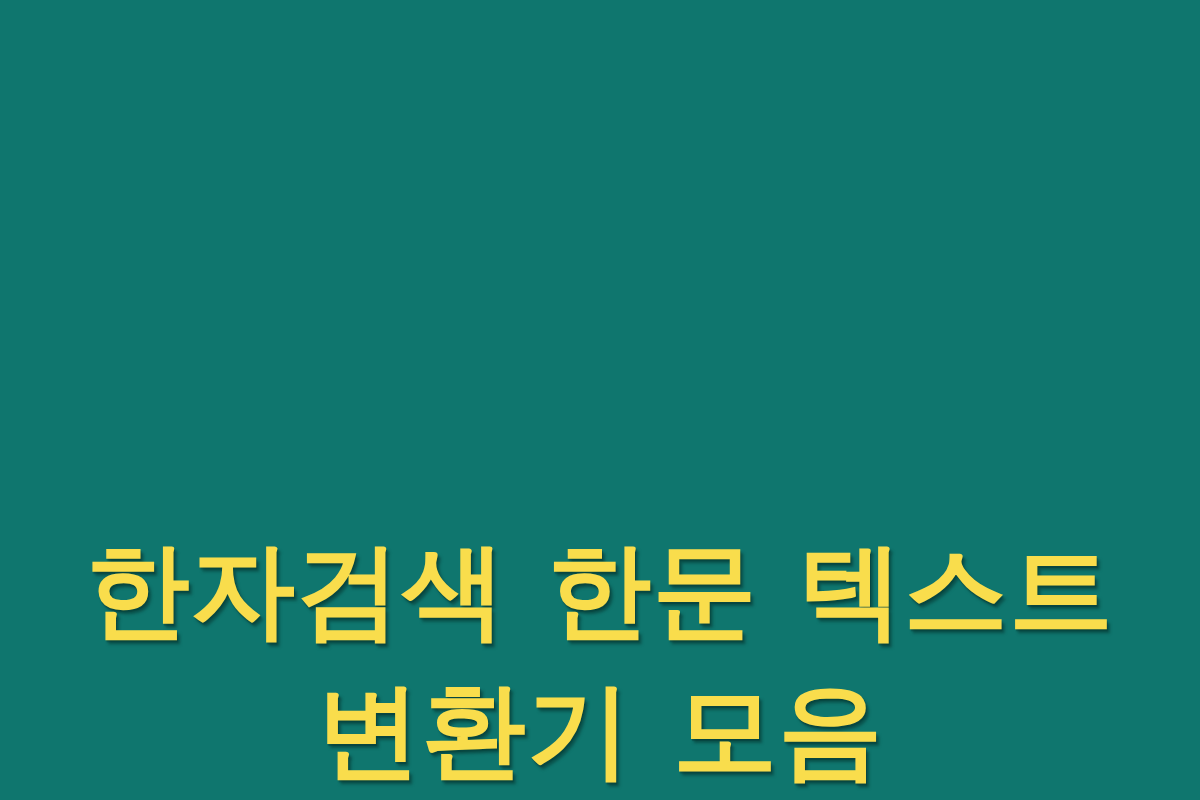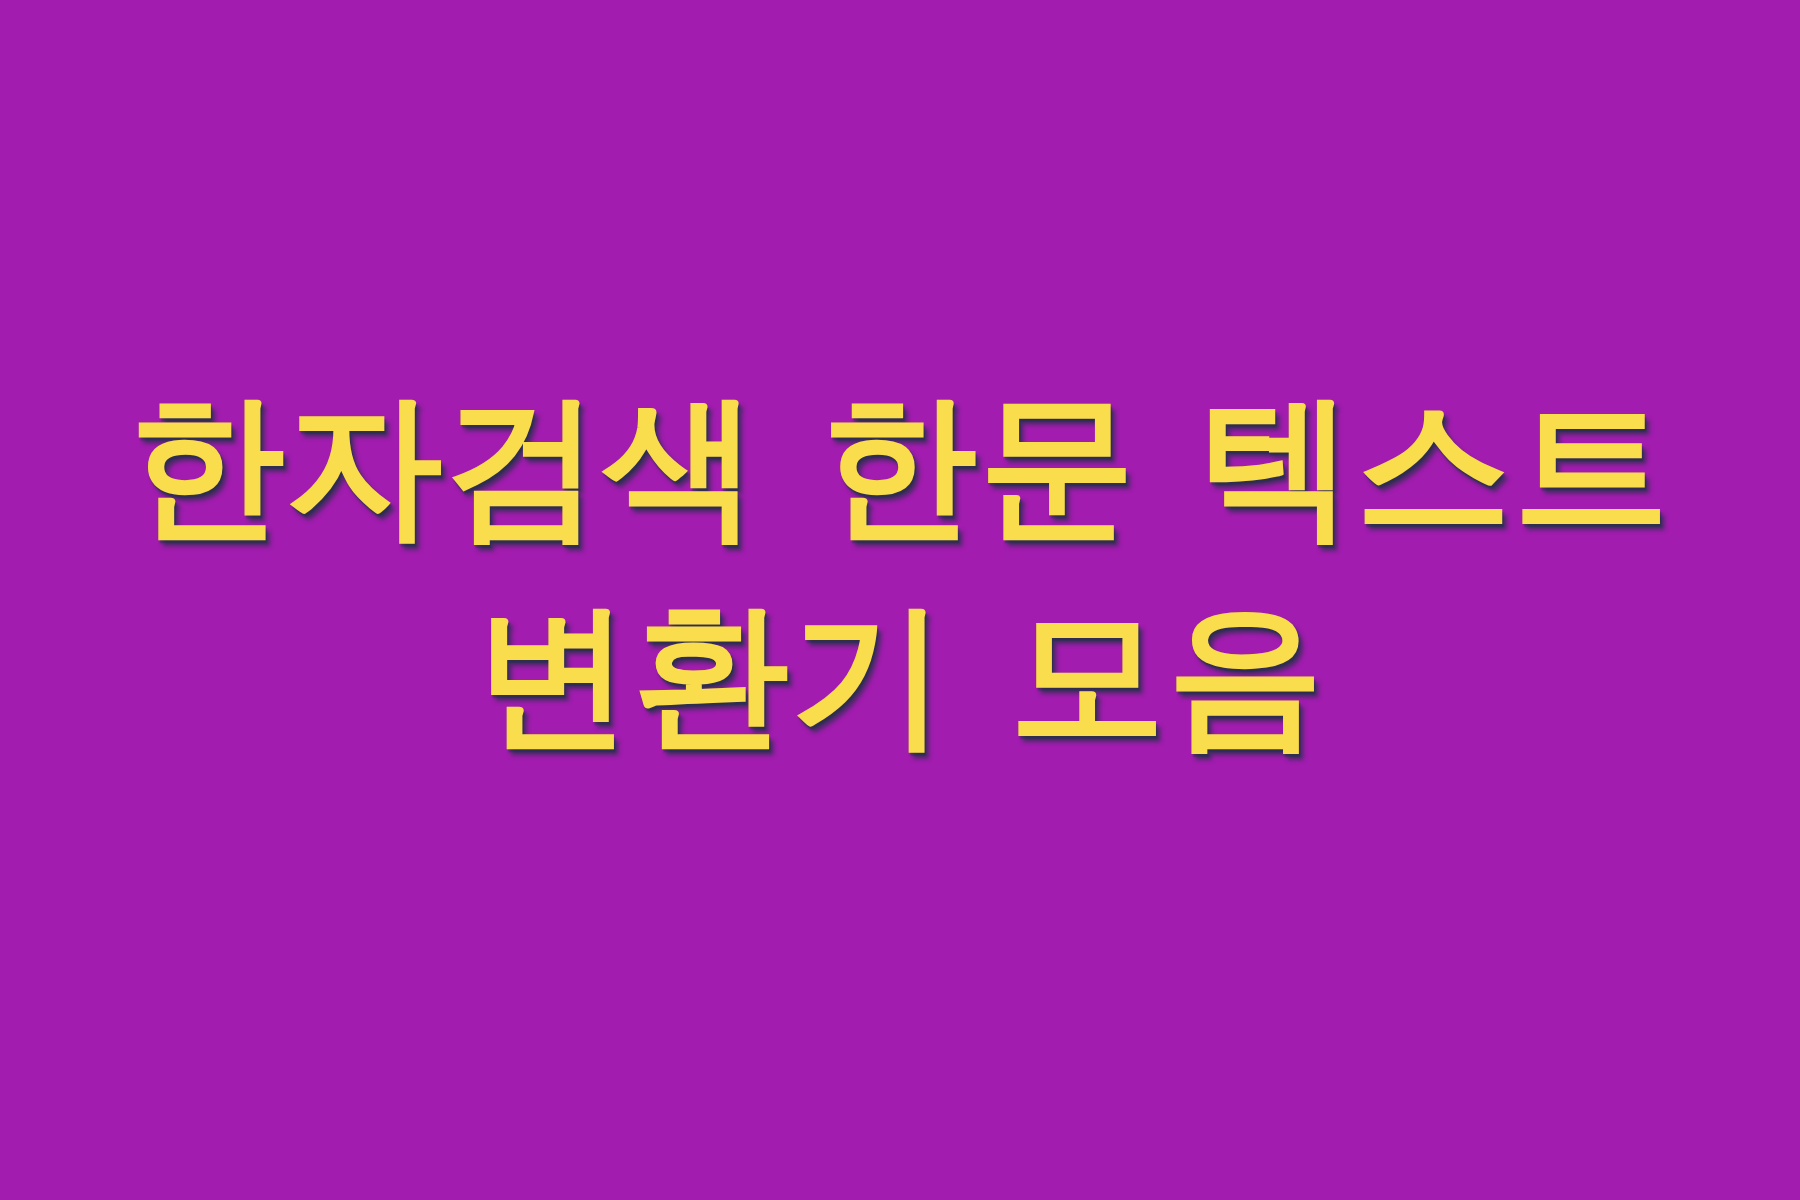--- a/index.html
+++ b/index.html
@@ -50,21 +50,21 @@
     
     text-shadow:
        3px 4px 3px rgba(6, 52, 47, 0.55),
        1px 2px 1px rgba(6, 52, 47, 0.40);
     -webkit-font-smoothing: antialiased;
   }
 </style>
 </head>
 <body>
 
-<div class="banner" style="background-color: #a21caf;">
+<div class="banner" style="background-color: #0f766e; align-items: flex-end;">
 
   <div class="headline-wrap">
 
     <h1 class="headline" style="color: rgb(249, 221, 76);">한자검색 한문 텍스트 변환기 모음</h1>
 
   </div>
 
 </div>
 
 </body></html>

